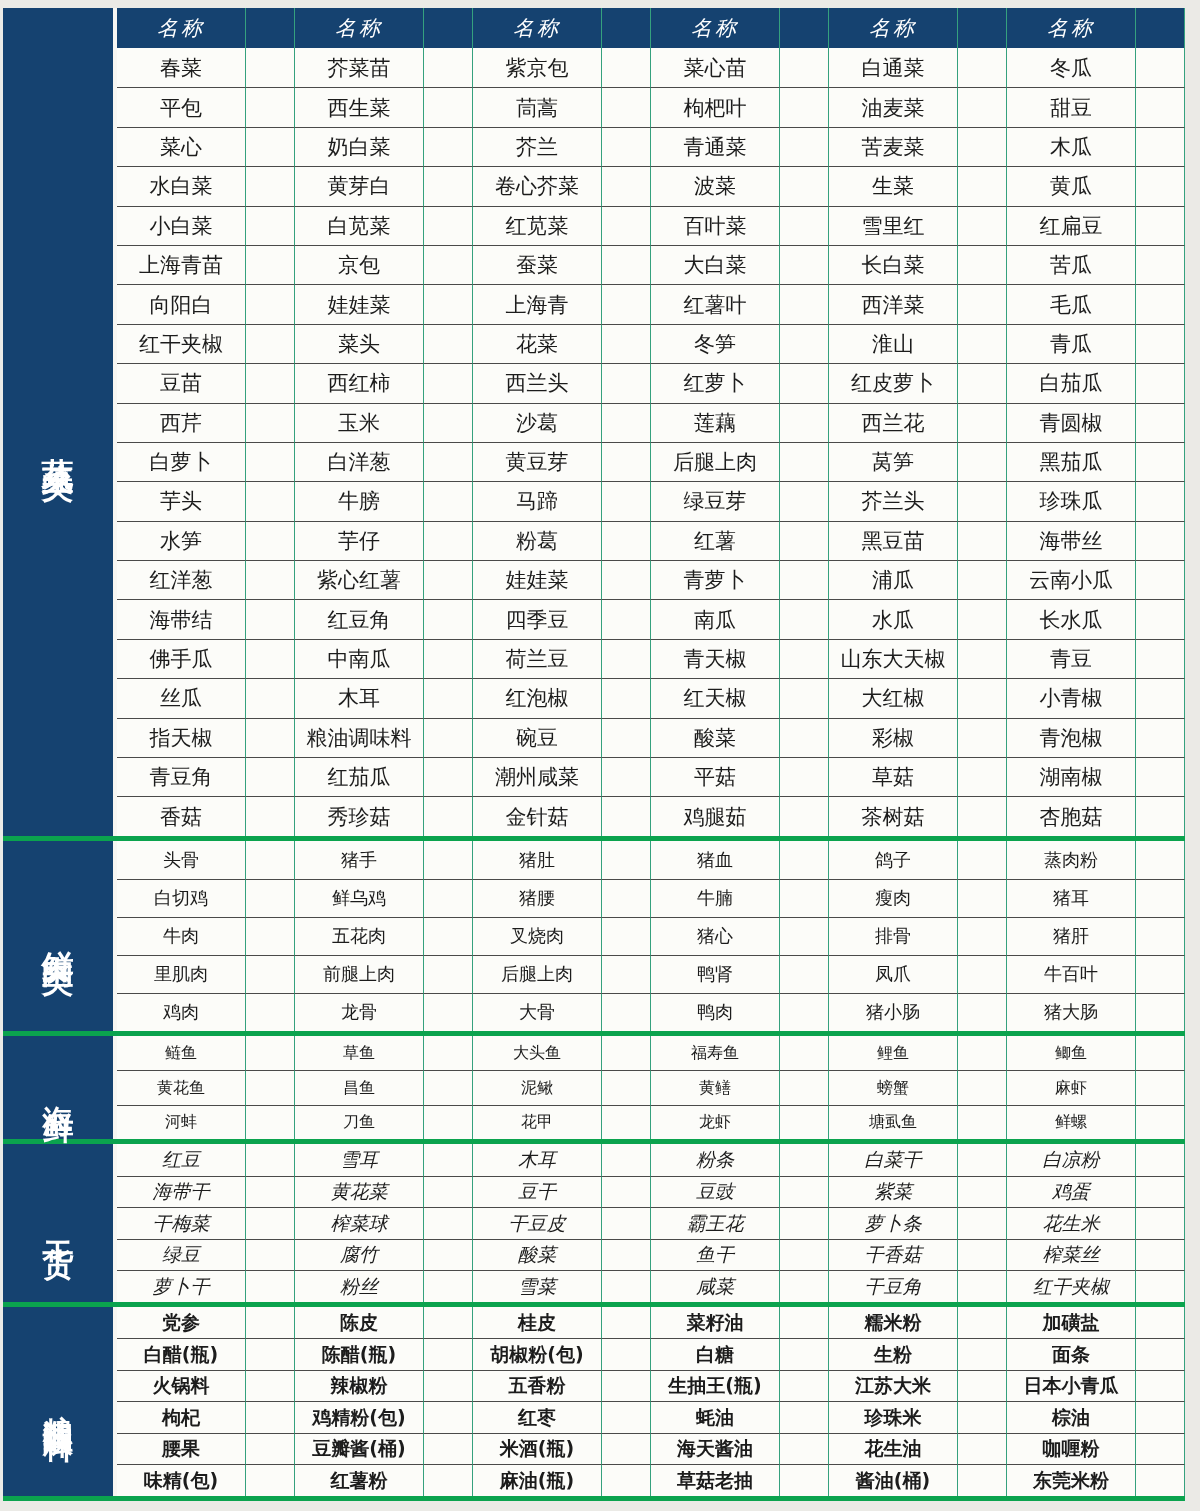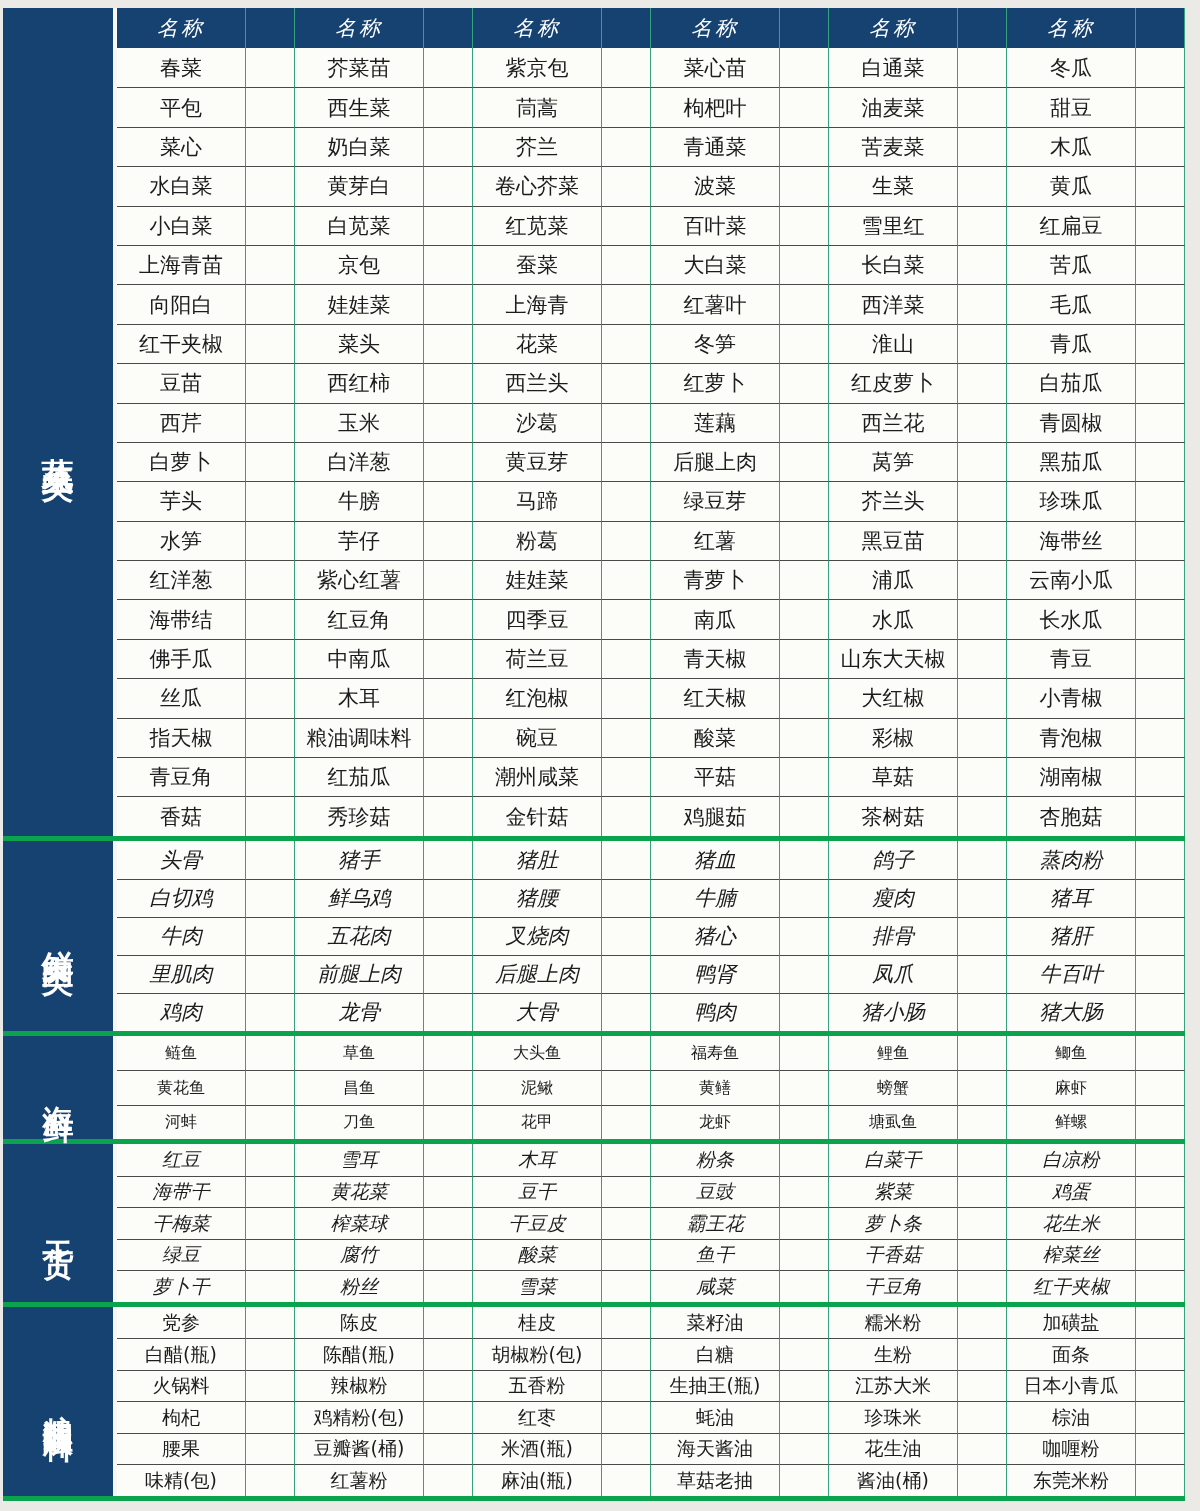--- a/index.html
+++ b/index.html
@@ -42,29 +42,29 @@
     display:flex;align-items:center;justify-content:center;
     color:#1c1c1c;white-space:nowrap;overflow:hidden;
   }
   .cell.nt{border-top:1px solid var(--rowline);}
   .sep{height:5px;background:var(--green);}
   
   .sec-vegetables .sec-grid{grid-auto-rows:39.4px;}
   .sec-vegetables .cell{font-size:21px;}
   .sec-vegetables .side-label{font-size:32px;}
   .sec-meat .sec-grid{grid-auto-rows:38px;}
-  .sec-meat .cell{font-size:21px;font-style:italic;}
+  .sec-meat .cell{font-size:18px;}
   .sec-meat .side-label{font-size:32px;}
   .sec-seafood .sec-grid{grid-auto-rows:34.5px;}
   .sec-seafood .cell{font-size:16px;}
   .sec-seafood .side-label{font-size:31px;}
   .sec-dried .sec-grid{grid-auto-rows:31.5px;font-style:italic;}
   .sec-dried .cell{font-size:19px;}
   .sec-dried .side-label{font-size:31px;}
-  .sec-seasoning .sec-grid{grid-auto-rows:31.5px;}
+  .sec-seasoning .sec-grid{grid-auto-rows:31.5px;font-weight:bold;}
   .sec-seasoning .cell{font-size:19px;}
   .sec-seasoning .side-label{font-size:30px;letter-spacing:4px;}
 </style>
 </head>
 <body>
 
 <div class="table-wrap">
   <div class="hrow">
     <div class="hdr-sidebar"></div>
     <div class="gapcol"></div>

